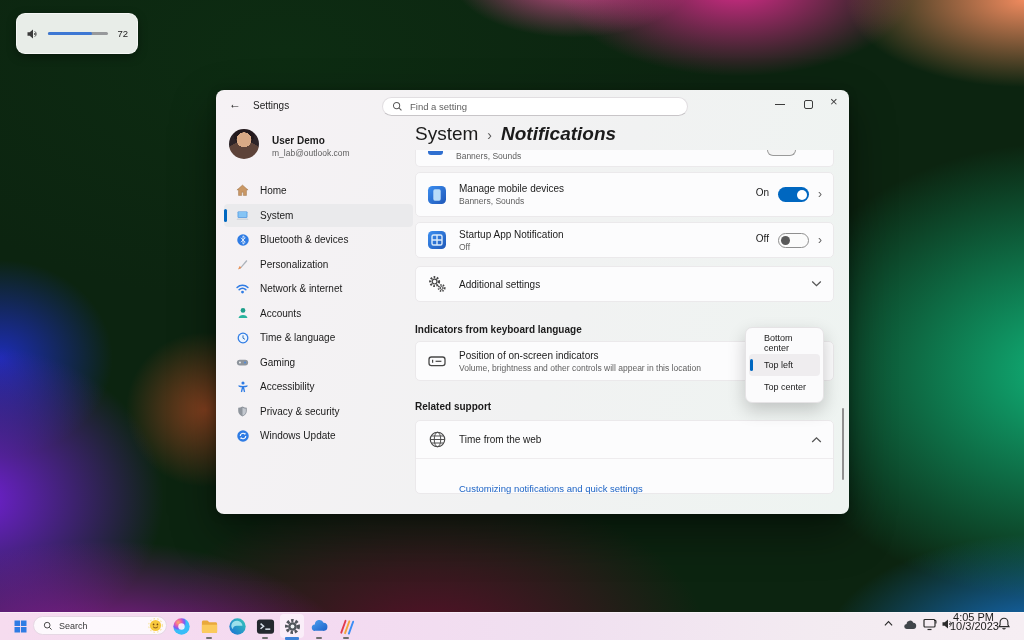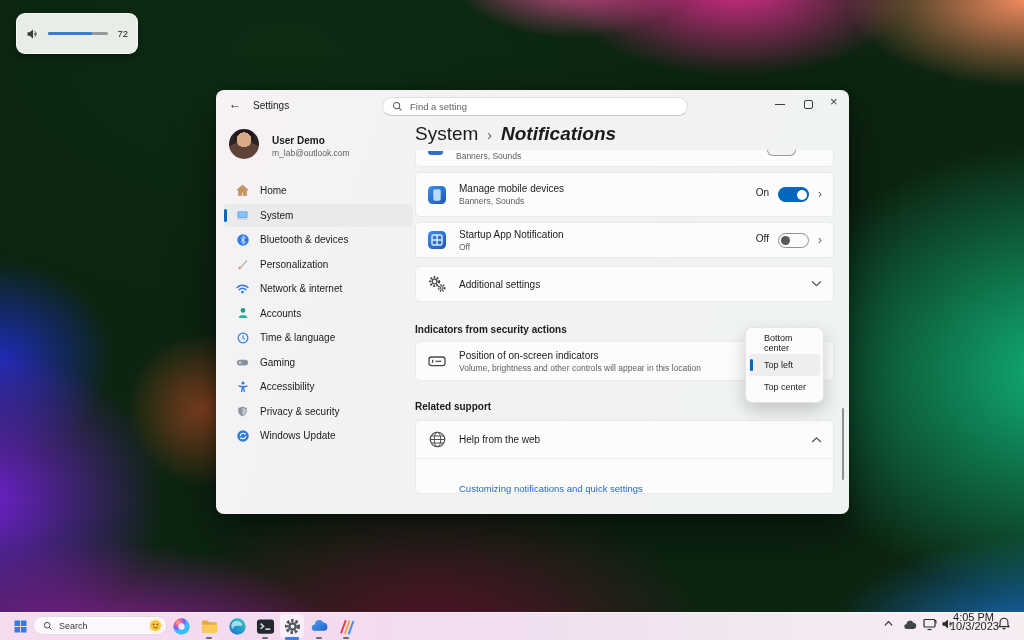--- a/index.html
+++ b/index.html
@@ -343,21 +343,21 @@
       </div>
       <div class="row-ctrl">
         <span style="display:flex">
             <svg width="11" height="8" viewBox="0 0 11 8">
               <path d="M1.2 1.5l4.3 4.2 4.3-4.2" stroke="#555" stroke-width="1.3" fill="none"></path>
             </svg>
           </span>
       </div>
     </div>
 
-    <div class="sec-h" style="top:234px">Indicators from security actions</div>
+    <div class="sec-h" style="top:234px">Indicators from keyboard language</div>
 
     <div class="card" style="top:251px;height:40px">
       <span class="row-ico">
           <svg width="20" height="20" viewBox="0 0 20 20">
             <rect x="2" y="6" width="16" height="8.6" rx="2.4" fill="none" stroke="#474747" stroke-width="1.3"></rect>
             <path d="M5.6 8.8v3" stroke="#474747" stroke-width="1.2"></path>
             <path d="M8.6 10.3h5.8" stroke="#474747" stroke-width="1.2"></path>
           </svg>
         </span>
       <div class="row-text">
@@ -371,21 +371,21 @@
     <div class="help-card">
       <div class="help-head">
         <span class="row-ico">
             <svg width="19" height="19" viewBox="0 0 20 20">
               <circle cx="10" cy="10" r="7.6" fill="none" stroke="#474747" stroke-width="1.2"></circle>
               <ellipse cx="10" cy="10" rx="3.4" ry="7.6" fill="none" stroke="#474747" stroke-width="1"></ellipse>
               <path d="M2.6 10h14.8M3.6 6.3h12.8M3.6 13.7h12.8" stroke="#474747" stroke-width="1"></path>
             </svg>
           </span>
         <div class="row-text">
-            <div class="row-title">Help from the web</div>
+            <div class="row-title">Time from the web</div>
           </div>
         <span style="display:flex">
             <svg width="11" height="8" viewBox="0 0 11 8">
               <path d="M1.2 6l4.3-4.2L9.8 6" stroke="#555" stroke-width="1.3" fill="none"></path>
             </svg>
           </span>
       </div>
       <div class="help-link-row">
         <span class="help-link">Customizing notifications and quick settings</span>
       </div>

